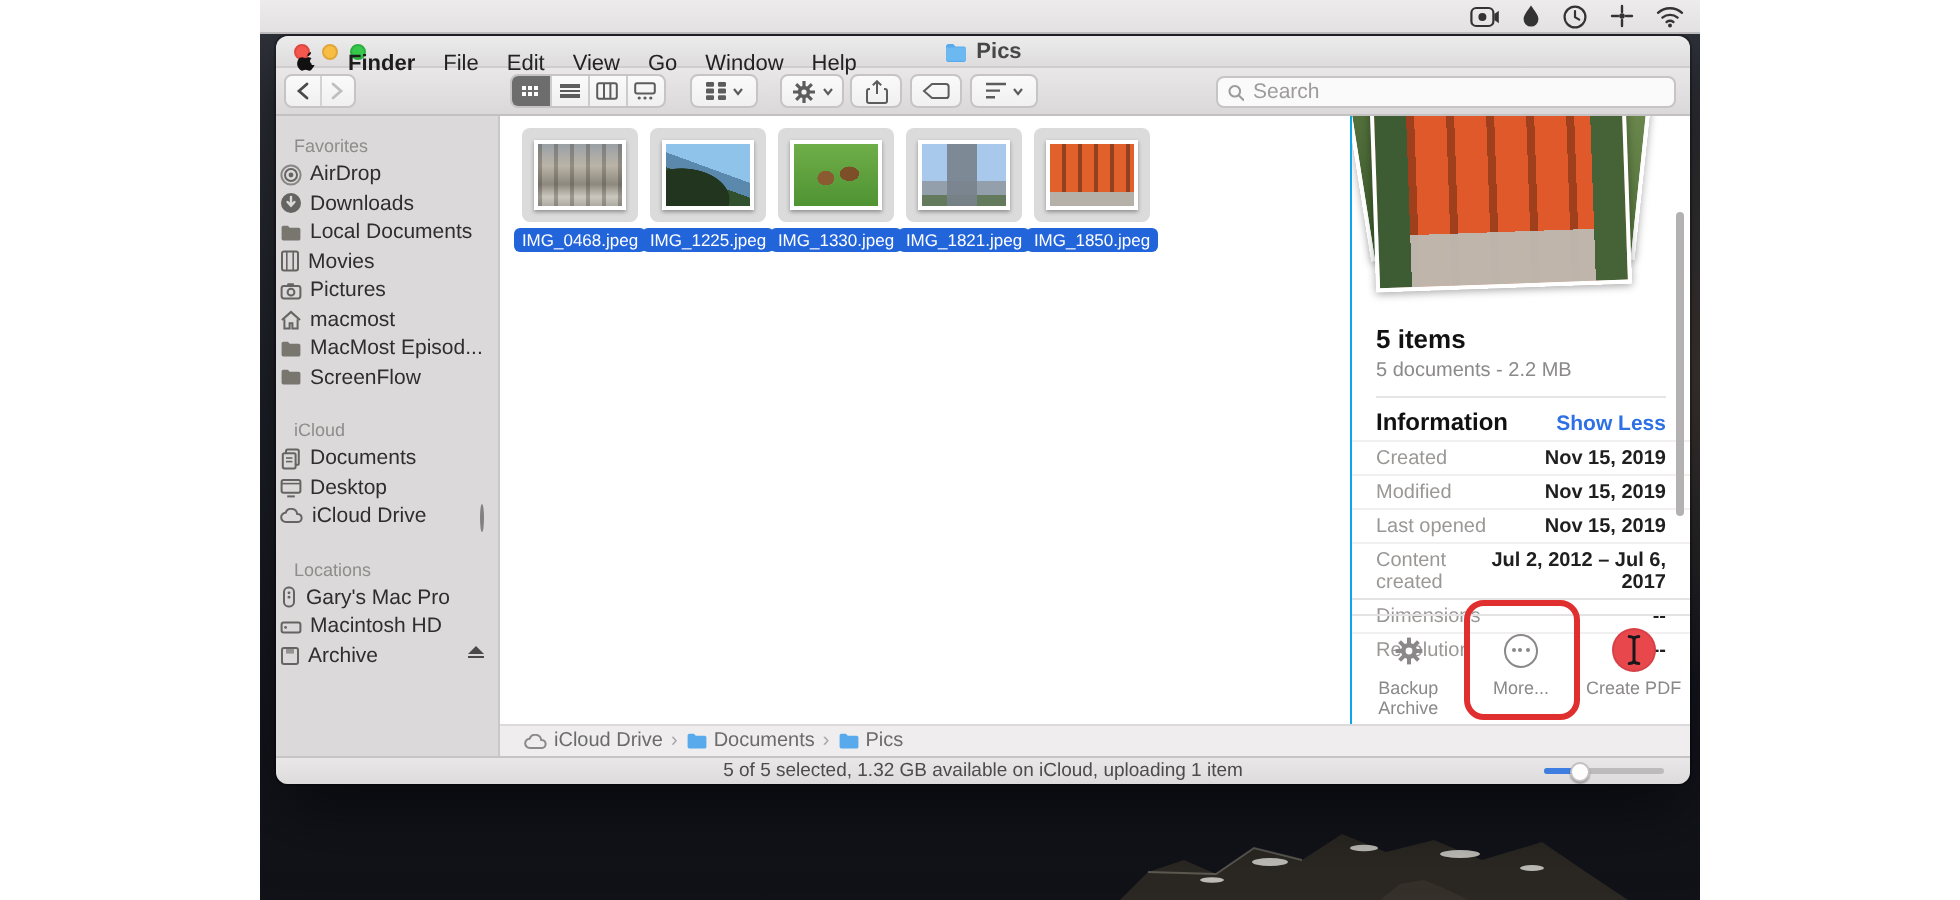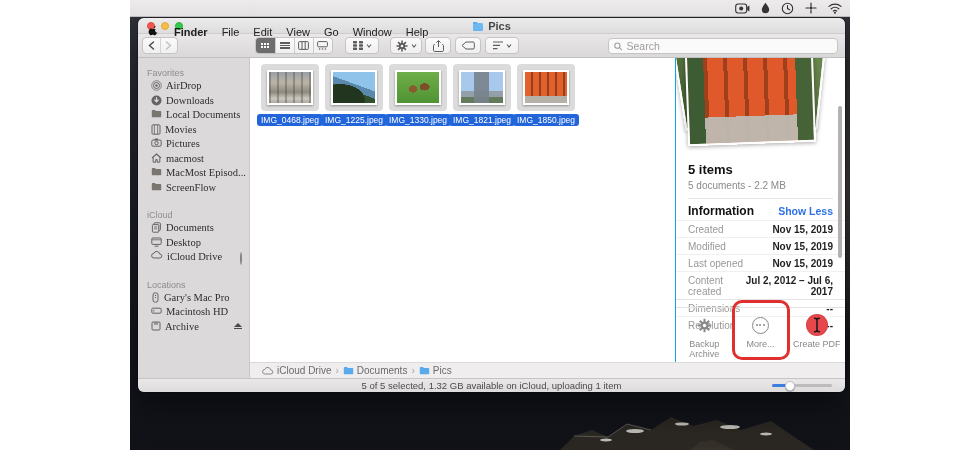--- a/index.html
+++ b/index.html
@@ -62,22 +62,22 @@
             border-radius:4px; display:flex; align-items:center; padding:0 5px; gap:4px; }
   .search input { border:none; outline:none; background:transparent; font-size:10.5px; color:#333; width:100%;
                   font-family:"Liberation Sans", sans-serif; }
   .search input::placeholder { color:#9d9b9b; }
 
   .middle { display:flex; height:320px; }
 
   
   .sidebar { width:112px; background:#dbd9d9; border-right:1px solid #c9c7c7; padding-top:6px; overflow:hidden; flex:none; }
   .sec-title { font-size:9px; color:#8f8d8b; padding:4px 0 2px 9px; }
-  .s-item { height:14.5px; display:flex; gap:4px; padding-left:13px; font-size:10.5px; color:#2e2e2e;
-            position:relative; white-space:nowrap;font-family:Liberation Serif, serif; }
+  .s-item { height:14.5px; display:flex; align-items:center; gap:4px; padding-left:2px; font-size:10.5px; color:#2e2e2e;
+            position:relative; white-space:nowrap; }
   .s-item svg { flex:none; }
   .s-trail { position:absolute; right:7px; top:2px; }
   .pie { width:9px; height:9px; border-radius:50%; border:1px solid #848280;
          background:conic-gradient(#848280 0 12%, transparent 12% 100%); }
   .eject { display:flex; flex-direction:column; align-items:center; gap:1px; }
   .eject .tri { width:0; height:0; border-left:4px solid transparent; border-right:4px solid transparent; border-bottom:4px solid #4a4a4a; }
   .eject .bar { width:8px; height:1.5px; background:#4a4a4a; }
 
   
   .right-col { flex:1; display:flex; flex-direction:column; }

